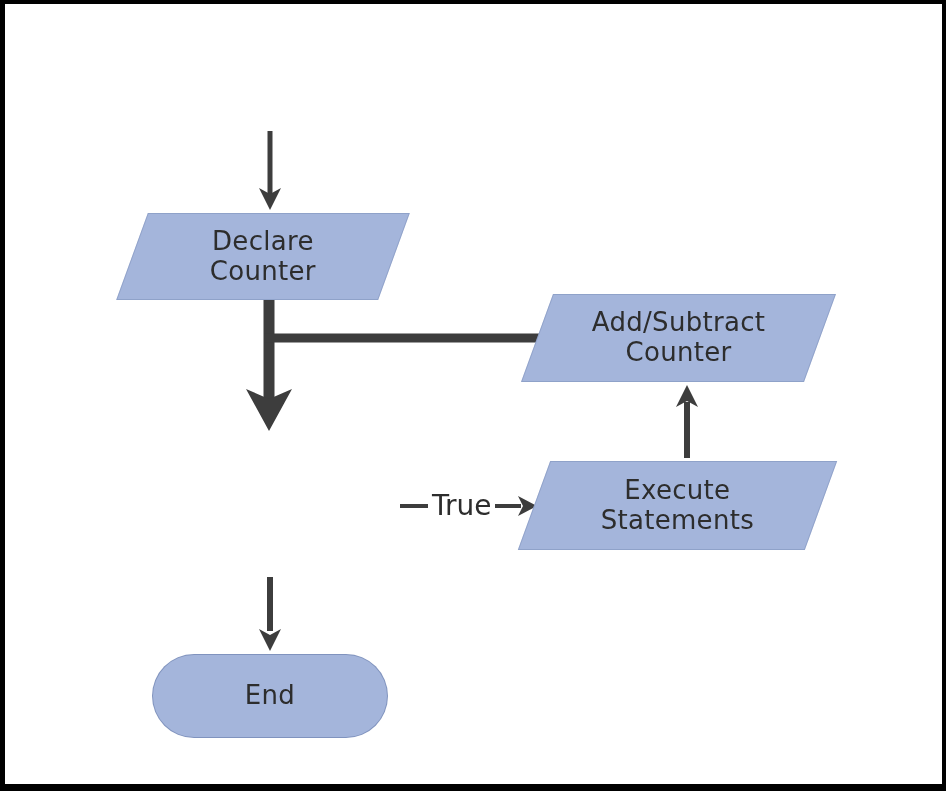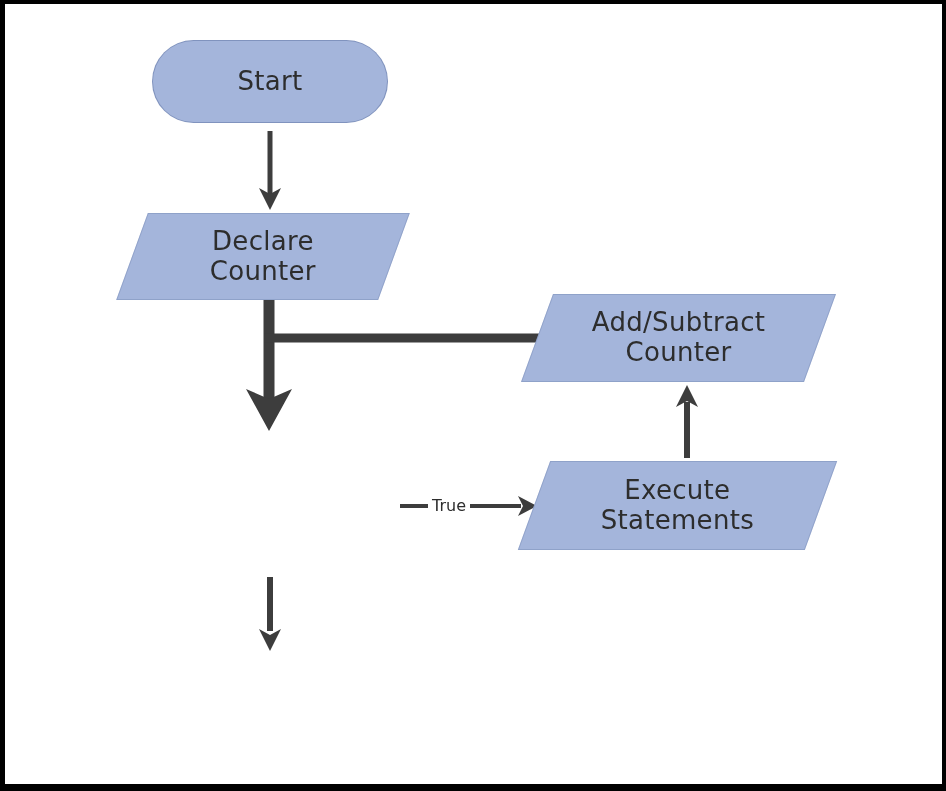--- a/index.html
+++ b/index.html
@@ -74,21 +74,21 @@
   .edge-label {
     position: absolute;
     left: 428px; top: 489px;
     padding: 0 4px;
     height: 33px;
     display: flex;
     align-items: center;
     justify-content: center;
     background: var(--background);
     color: var(--node-text);
-    font-size: 16px;
+    font-size: 28px;
     z-index: 3;
   }
 </style>
 </head>
 <body>
 
 <div class="canvas">
 
   <svg class="connectors" viewBox="0 0 946 791" xmlns="http://www.w3.org/2000/svg">
 
@@ -103,37 +103,37 @@
     <line x1="400" y1="506" x2="521" y2="506" stroke-width="4"></line>
     <polygon points="537,506 518,496 523,506 518,516"></polygon>
 
     <line x1="687" y1="458" x2="687" y2="402" stroke-width="6"></line>
     <polygon points="687,385 676,407 687,401 698,407"></polygon>
 
     <line x1="270" y1="577" x2="270" y2="631" stroke-width="6"></line>
     <polygon points="270,651 259,629 270,635 281,629"></polygon>
   </svg>
 
-  <div class="node terminator node-start">
-    <span class="label">Start</span>
-  </div>
 
   <div class="node parallelogram node-declare">
     <span class="label">Declare
 Counter</span>
   </div>
 
   <div class="node parallelogram node-add-subtract">
     <span class="label">Add/Subtract
 Counter</span>
   </div>
 
 
   <div class="node parallelogram node-execute">
     <span class="label">Execute
 Statements</span>
   </div>
 
+  <div class="node terminator node-end">
+    <span class="label">End</span>
+  </div>
 
   <div class="edge-label">True</div>
 
   <div class="border-overlay"></div>
 </div>
 
 </body></html>

